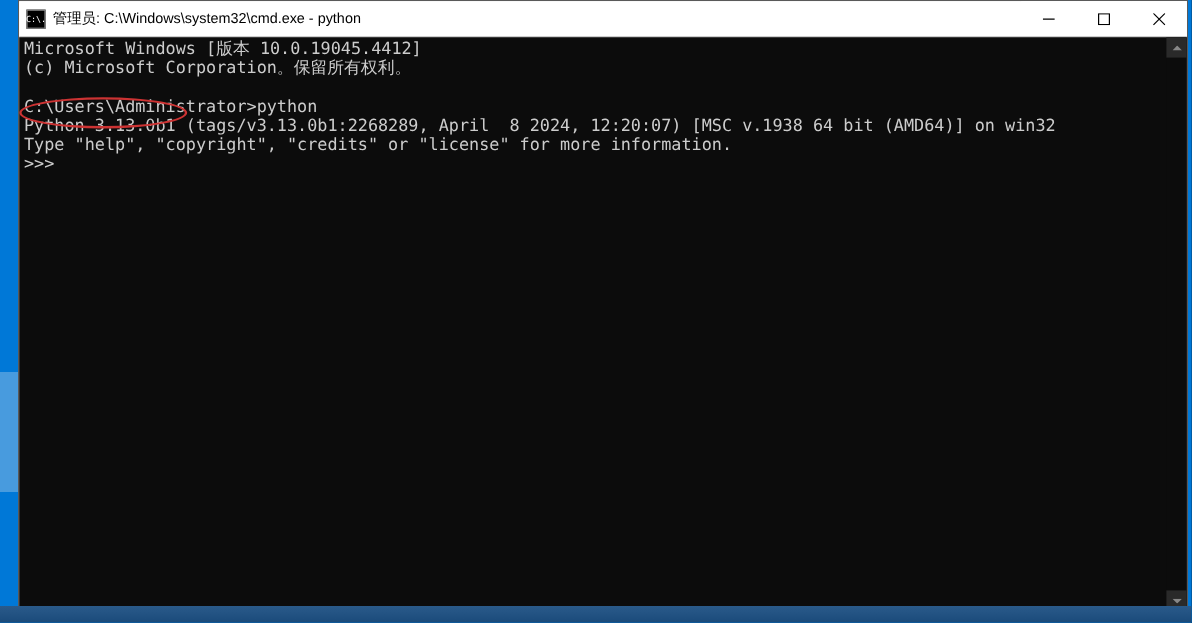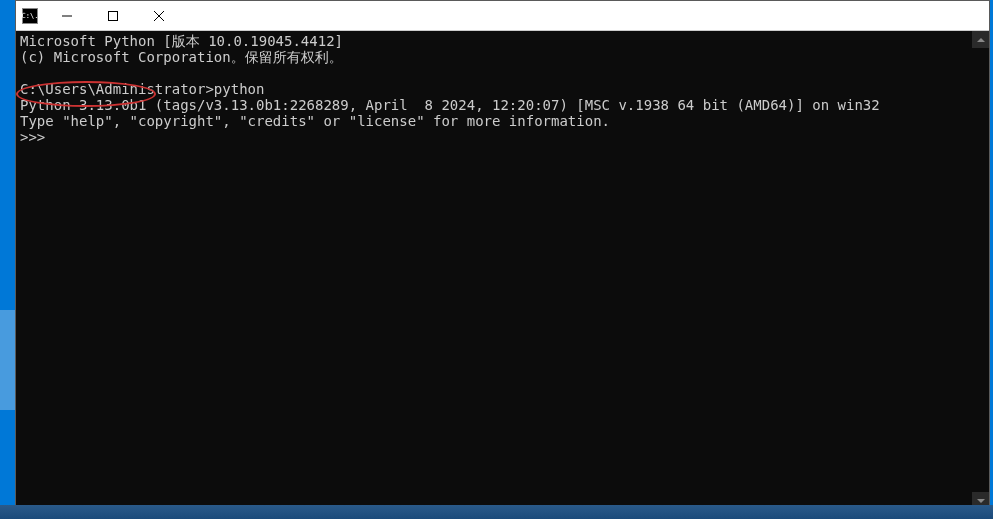--- a/index.html
+++ b/index.html
@@ -141,41 +141,42 @@
 </style>
 </head>
 <body>
 
 <div class="desktop-bg"></div>
 <div class="left-edge"></div>
 
 <div class="window">
   <div class="titlebar">
     <div class="titlebar-icon">C:\.</div>
+    <div class="titlebar-text">管理员: C:\Windows\system32\cmd.exe - python</div>
     <div class="window-controls">
       <button class="win-btn">
         <svg viewBox="0 0 10 10">
             <line x1="0" y1="5" x2="10" y2="5" stroke="#000" stroke-width="1"></line>
           </svg>
       </button>
       <button class="win-btn">
         <svg viewBox="0 0 10 10">
             <rect x="0.5" y="0.5" width="9" height="9" fill="none" stroke="#000" stroke-width="1"></rect>
           </svg>
       </button>
       <button class="win-btn close">
         <svg viewBox="0 0 10 10">
             <line x1="0" y1="0" x2="10" y2="10" stroke="#000" stroke-width="1"></line>
             <line x1="10" y1="0" x2="0" y2="10" stroke="#000" stroke-width="1"></line>
           </svg>
       </button>
     </div>
   </div>
   <div class="terminal">
-    <div class="terminal-content"><span>Microsoft Python [版本 10.0.19045.4412]</span>
+    <div class="terminal-content"><span>Microsoft Windows [版本 10.0.19045.4412]</span>
 <span>(c) Microsoft Corporation。保留所有权利。</span>
 <span></span>
 <span>C:\Users\Administrator&gt;python</span>
 <span>Python 3.13.0b1 (tags/v3.13.0b1:2268289, April  8 2024, 12:20:07) [MSC v.1938 64 bit (AMD64)] on win32</span>
 <span>Type "help", "copyright", "credits" or "license" for more information.</span>
 <span>&gt;&gt;&gt;</span></div>
     <div class="highlight-oval"></div>
     <div class="scrollbar">
       <div class="scroll-btn">
         <svg width="8" height="4" viewBox="0 0 8 4">

